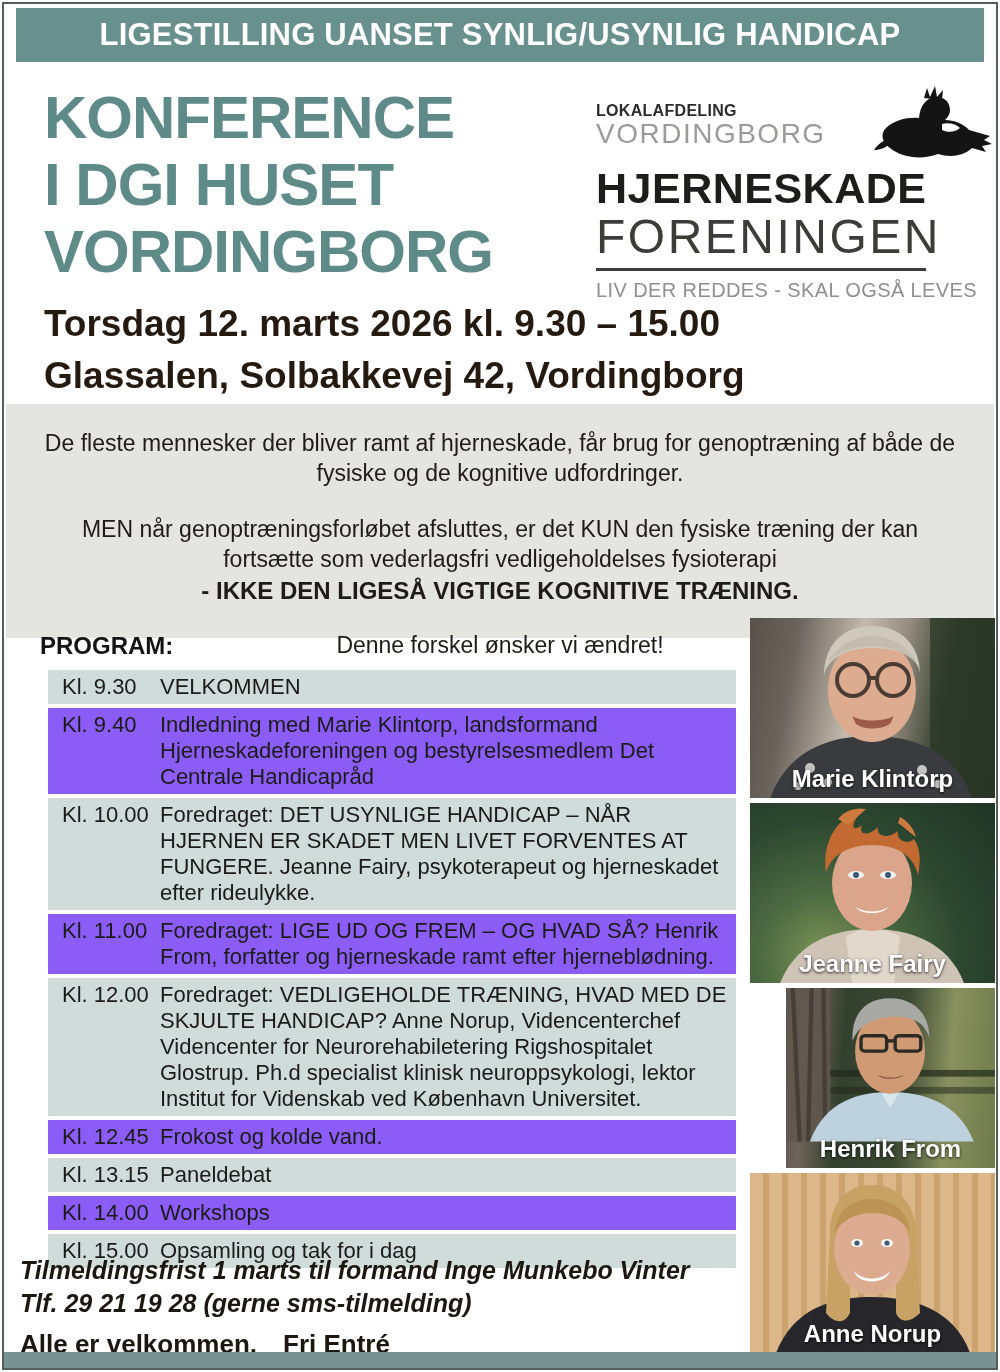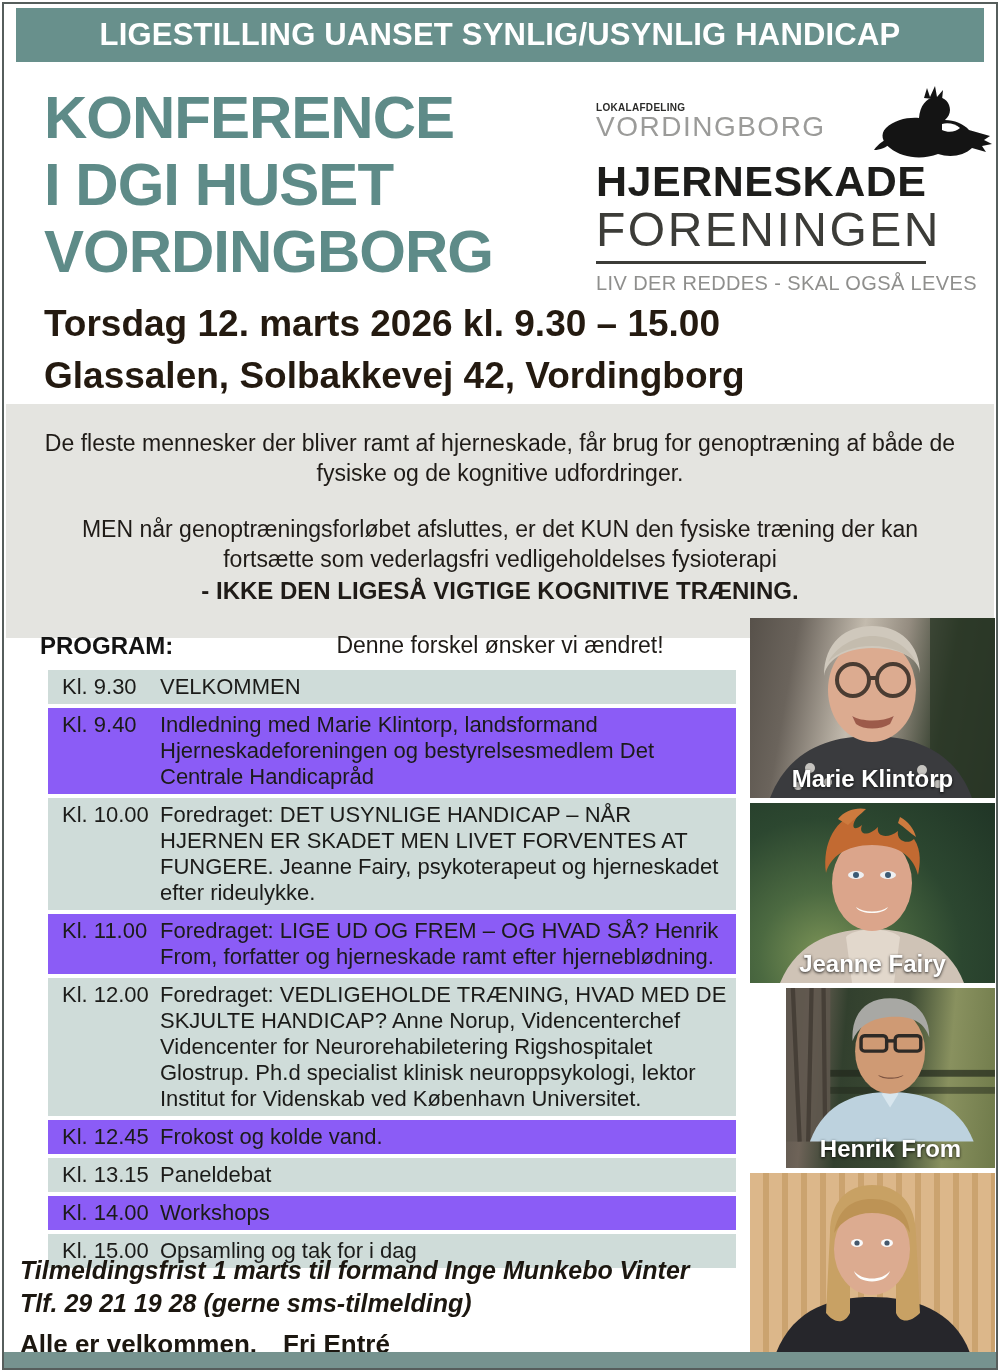--- a/index.html
+++ b/index.html
@@ -15,21 +15,21 @@
     background:#68908c; color:#ffffff; display:flex; align-items:center; justify-content:center;
     font-weight:bold; font-size:31px; letter-spacing:0.2px;
   }
 
   
   .title { position:absolute; left:44px; top:84px; color:#5e8b88; font-weight:bold;
            font-size:60px; line-height:67px; letter-spacing:-1px; }
 
   
   .logo { position:absolute; left:596px; top:102px; width:330px; color:#1d1d1b; }
-  .logo-local-label { font-size:10px; font-weight:bold; color:#2b2b29; letter-spacing:0.3px; }
+  .logo-local-label { font-size:16px; font-weight:bold; color:#2b2b29; letter-spacing:0.3px; }
   .logo-local-name  { font-size:28px; color:#9b9b99; letter-spacing:1.5px; margin-top:-2px; }
   .logo-org1 { font-size:43px; font-weight:bold; color:#1d1d1b; margin-top:14px; letter-spacing:0.5px; white-space:nowrap; }
   .logo-org2 { font-size:48px; font-weight:normal; color:#3c3c38; letter-spacing:2.5px; margin-top:-4px; white-space:nowrap;text-align:center; }
   .logo-rule { width:330px; height:3px; background:#3c3c38; margin-top:4px; }
   .logo-tagline { font-size:20px; color:#8f8f8d; margin-top:8px; letter-spacing:0.4px; white-space:nowrap; }
   .bird { position:absolute; left:872px; top:84px; width:122px; height:92px; }
 
   
   .date { position:absolute; left:44px; top:298px; color:#241a10; font-weight:bold;
           font-size:37px; line-height:52px; }
@@ -224,20 +224,21 @@
         <path d="M26 180 C44 134 84 124 122 124 C162 124 204 136 220 180 Z" fill="#26262b"></path>
         <path d="M80 60 C80 28 98 12 122 12 C148 12 166 30 166 62 L170 140 C160 150 150 150 146 140 L146 80 L100 80 L100 140 C94 152 84 150 76 140 Z" fill="#c8a164"></path>
         <ellipse cx="122" cy="76" rx="38" ry="46" fill="#dcab90"></ellipse>
         <path d="M84 60 C88 36 102 26 122 26 C144 26 158 38 160 60 C152 46 140 40 122 40 C104 40 92 48 84 60 Z" fill="#bd9355"></path>
         <ellipse cx="107" cy="70" rx="6" ry="4" fill="#fafafa"></ellipse>
         <ellipse cx="137" cy="70" rx="6" ry="4" fill="#fafafa"></ellipse>
         <circle cx="107" cy="70" r="2.6" fill="#44586c"></circle>
         <circle cx="137" cy="70" r="2.6" fill="#44586c"></circle>
         <path d="M104 98 C112 108 132 108 140 98 C136 112 108 112 104 98 Z" fill="#fdfdfb"></path>
       </svg>
+      <div class="name">Anne Norup</div>
     </div>
 
   </div>
 
   <div class="footer">
     <div class="footer-line">Tilmeldingsfrist 1 marts til formand Inge Munkebo Vinter</div>
     <div class="footer-line">Tlf. 29 21 19 28 (gerne sms-tilmelding)</div>
     <div class="footer-welcome">
       <span>Alle er velkommen.</span><span class="gap"></span><span>Fri Entré</span>
     </div>

